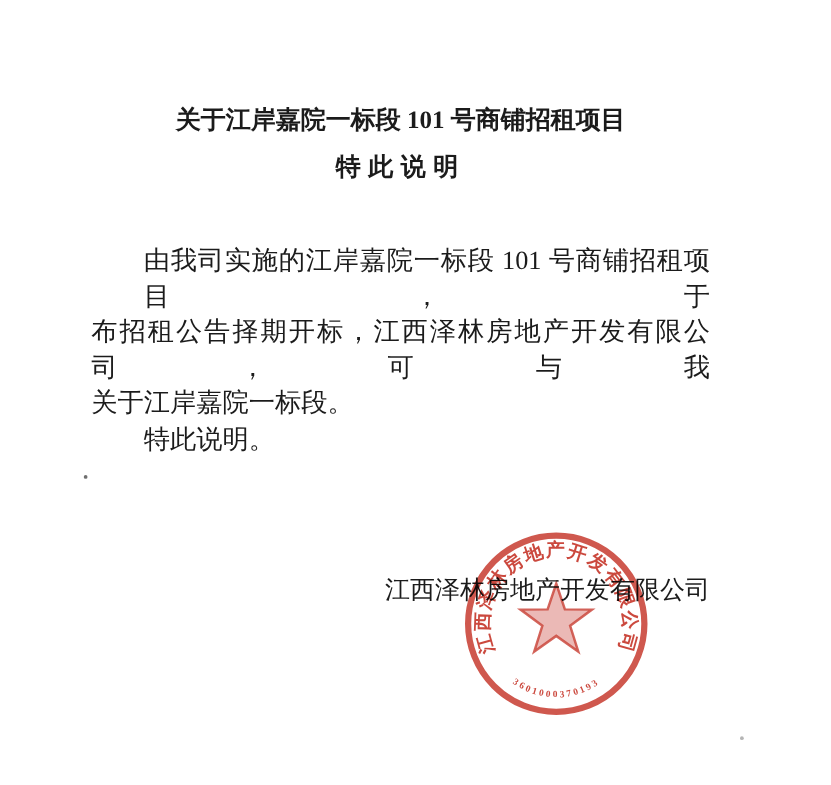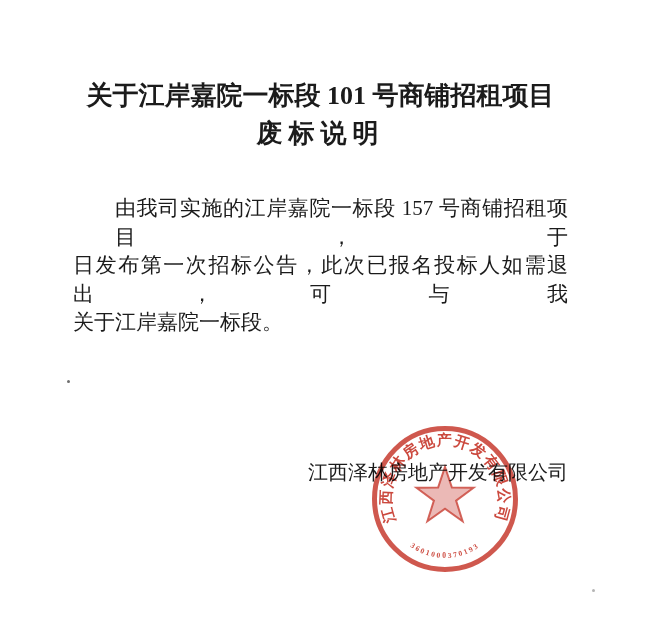--- a/index.html
+++ b/index.html
@@ -15,21 +15,21 @@
     overflow: hidden;
     font-family: "Liberation Serif", "DejaVu Serif", serif;
     color: #1b1b1b;
   }
   .doc-title {
     position: absolute;
     left: 73px;
     top: 77px;
     width: 495px;
     text-align: center;
-    font-size: 26px;
+    font-size: 20px;
     font-weight: bold;
     line-height: 38px;
   }
   .doc-title .t2 {
     letter-spacing: 6px;
   }
   .doc-body {
     position: absolute;
     left: 73px;
     top: 194px;
@@ -93,27 +93,28 @@
     background: #b5b5b5;
   }
 </style>
 </head>
 <body>
 
 <div class="page">
 
   <div class="doc-title">
     <div class="t1">关于江岸嘉院一标段 101 号商铺招租项目</div>
-    <div class="t2">废标说明</div>
+    <div class="t2">特此说明</div>
   </div>
 
   <div class="doc-body">
-    <div class="jline indent">由我司实施的江岸嘉院一标段 157 号商铺招租项目，于</div>
-    <div class="jline">日发布第一次招标公告，此次已报名投标人如需退出，可与我</div>
+    <div class="jline indent">由我司实施的江岸嘉院一标段 101 号商铺招租项目，于</div>
+    <div class="jline">布招租公告择期开标，江西泽林房地产开发有限公司，可与我</div>
     <div>关于江岸嘉院一标段。</div>
+    <div class="indent2">特此说明。</div>
   </div>
 
   <div class="signature">
     <div class="sig-company">江西泽林房地产开发有限公司</div>
   </div>
 
   <svg class="seal" viewBox="0 0 160 160" xmlns="http://www.w3.org/2000/svg">
     <defs>
       <path id="arcTop" d="M 31.1,102.8 A 54,54 0 1,1 128.9,102.8" fill="none"></path>
       <path id="arcBottom" d="M 34.8,117.9 A 59,59 0 0,0 125.2,117.9" fill="none"></path>

